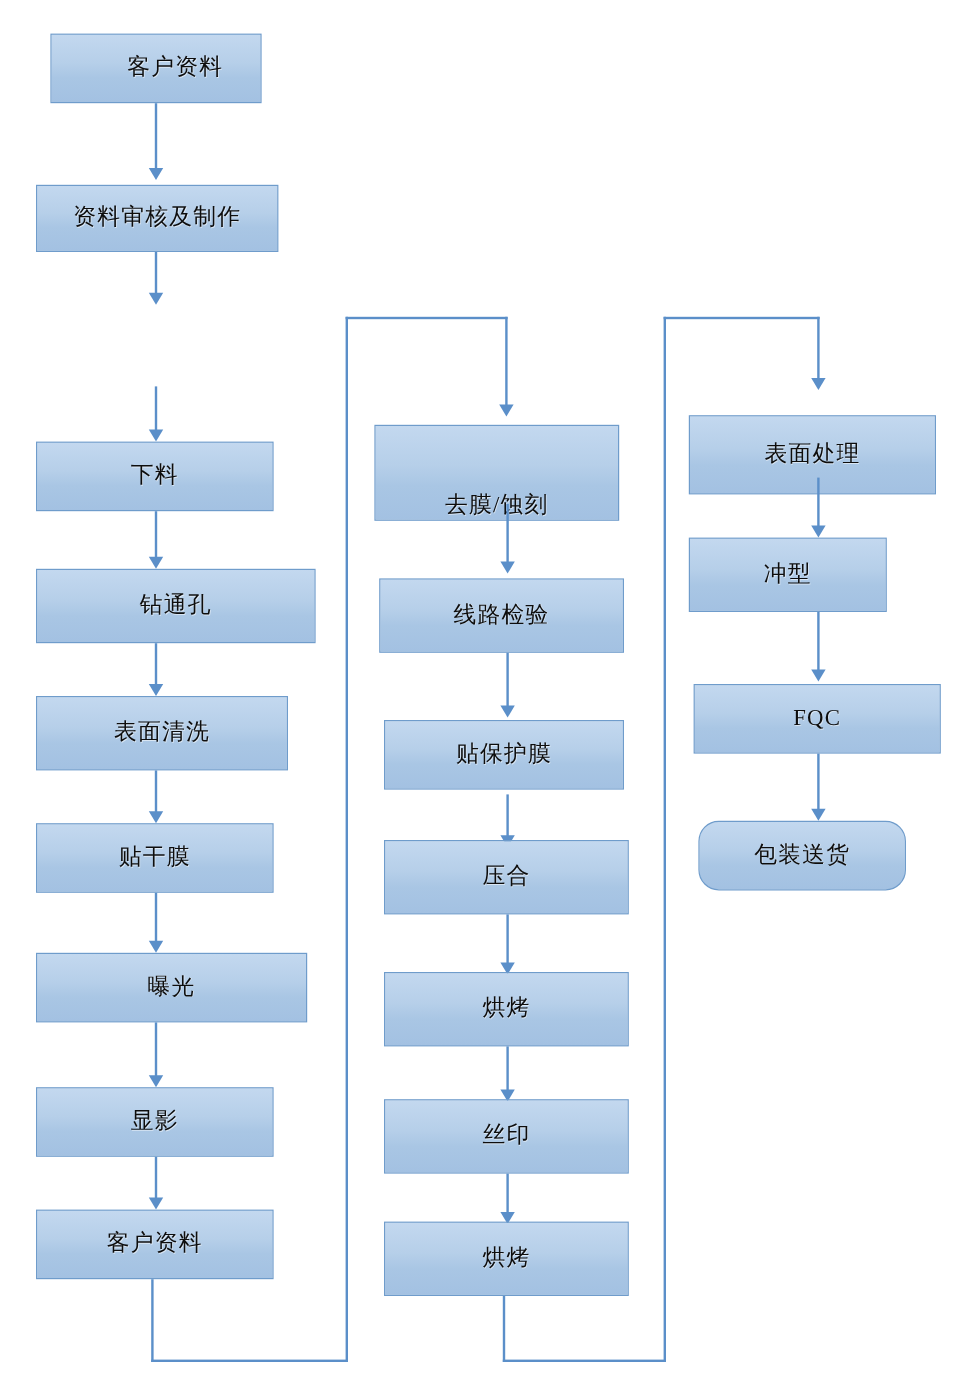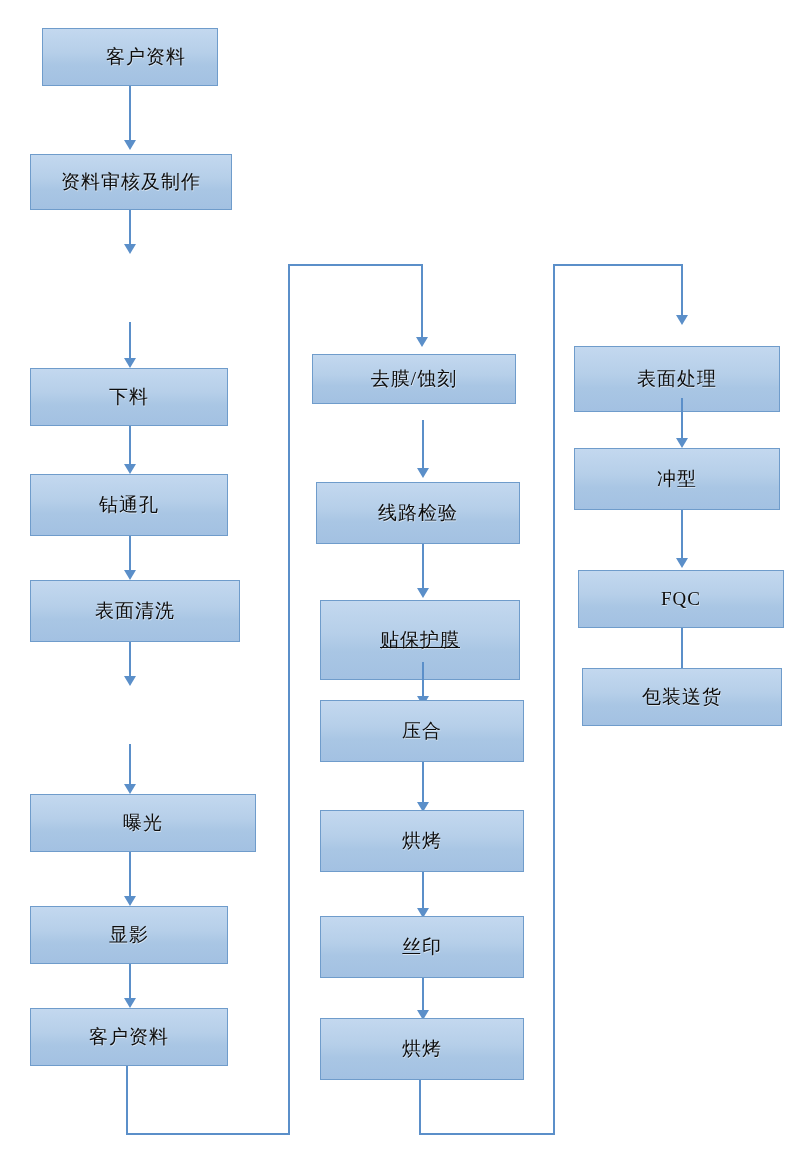--- a/index.html
+++ b/index.html
@@ -69,32 +69,35 @@
 
   <div class="conn v" style="left:129px; top:322px; height:40px;"></div>
   <div class="arrowhead" style="left:124px; top:358px;"></div>
 
   <div class="node" style="left:30px; top:368px; width:198px; height:58px;">
     <span class="node-label">下料</span>
   </div>
   <div class="conn v" style="left:129px; top:426px; height:42px;"></div>
   <div class="arrowhead" style="left:124px; top:464px;"></div>
 
-  <div class="node" style="left:30px; top:474px; width:198px; height:62px;">
+  <div class="node" style="left:30px; top:474px; width:233px; height:62px;">
     <span class="node-label">钻通孔</span>
   </div>
   <div class="conn v" style="left:129px; top:536px; height:38px;"></div>
   <div class="arrowhead" style="left:124px; top:570px;"></div>
 
   <div class="node" style="left:30px; top:580px; width:210px; height:62px;">
     <span class="node-label">表面清洗</span>
   </div>
   <div class="conn v" style="left:129px; top:642px; height:38px;"></div>
   <div class="arrowhead" style="left:124px; top:676px;"></div>
 
+  <div class="node" style="left:30px; top:686px; width:198px; height:58px;">
+    <span class="node-label">贴干膜</span>
+  </div>
   <div class="conn v" style="left:129px; top:744px; height:44px;"></div>
   <div class="arrowhead" style="left:124px; top:784px;"></div>
 
   <div class="node" style="left:30px; top:794px; width:226px; height:58px;">
     <span class="node-label">曝光</span>
   </div>
   <div class="conn v" style="left:129px; top:852px; height:48px;"></div>
   <div class="arrowhead" style="left:124px; top:896px;"></div>
 
   <div class="node" style="left:30px; top:906px; width:198px; height:58px;">
@@ -107,33 +110,33 @@
     <span class="node-label">客户资料</span>
   </div>
 
   <div class="conn v" style="left:126px; top:1066px; height:69px;"></div>
   <div class="conn h" style="left:126px; top:1133px; width:164px;"></div>
   <div class="conn v" style="left:288px; top:264px; height:871px;"></div>
   <div class="conn h" style="left:288px; top:264px; width:135px;"></div>
   <div class="conn v" style="left:421px; top:264px; height:77px;"></div>
   <div class="arrowhead" style="left:416px; top:337px;"></div>
 
-  <div class="node" style="left:312px; top:354px; width:204px; height:50px;">
+  <div class="node" style="left:312px; top:354px; width:204px; height:80px;align-items:flex-end;">
     <span class="node-label">去膜/蚀刻</span>
   </div>
   <div class="conn v" style="left:422px; top:420px; height:52px;"></div>
   <div class="arrowhead" style="left:417px; top:468px;"></div>
 
   <div class="node" style="left:316px; top:482px; width:204px; height:62px;">
     <span class="node-label">线路检验</span>
   </div>
   <div class="conn v" style="left:422px; top:544px; height:48px;"></div>
   <div class="arrowhead" style="left:417px; top:588px;"></div>
 
-  <div class="node" style="left:320px; top:600px; width:200px; height:80px;text-decoration:underline;">
+  <div class="node" style="left:320px; top:600px; width:200px; height:58px;">
     <span class="node-label">贴保护膜</span>
   </div>
   <div class="conn v" style="left:422px; top:662px; height:38px;"></div>
   <div class="arrowhead" style="left:417px; top:696px;"></div>
 
   <div class="node" style="left:320px; top:700px; width:204px; height:62px;">
     <span class="node-label">压合</span>
   </div>
   <div class="conn v" style="left:422px; top:762px; height:44px;"></div>
   <div class="arrowhead" style="left:417px; top:802px;"></div>
@@ -160,29 +163,29 @@
   <div class="conn h" style="left:553px; top:264px; width:130px;"></div>
   <div class="conn v" style="left:681px; top:264px; height:55px;"></div>
   <div class="arrowhead" style="left:676px; top:315px;"></div>
 
   <div class="node" style="left:574px; top:332px; width:206px; height:66px;margin-top:14px;">
     <span class="node-label">表面处理</span>
   </div>
   <div class="conn v" style="left:681px; top:398px; height:44px;"></div>
   <div class="arrowhead" style="left:676px; top:438px;"></div>
 
-  <div class="node" style="left:574px; top:448px; width:206px; height:62px;">
+  <div class="node" style="left:574px; top:448px; width:165px; height:62px;">
     <span class="node-label">冲型</span>
   </div>
   <div class="conn v" style="left:681px; top:510px; height:52px;"></div>
   <div class="arrowhead" style="left:676px; top:558px;"></div>
 
   <div class="node" style="left:578px; top:570px; width:206px; height:58px;">
     <span class="node-label">FQC</span>
   </div>
   <div class="conn v" style="left:681px; top:628px; height:50px;"></div>
   <div class="arrowhead" style="left:676px; top:674px;"></div>
 
-  <div class="node" style="left:582px; top:668px; width:200px; height:58px;">
+  <div class="node" style="left:582px; top:684px; width:173px; height:58px;border-radius:17px;">
     <span class="node-label">包装送货</span>
   </div>
 
 </div>
 
 </body></html>

